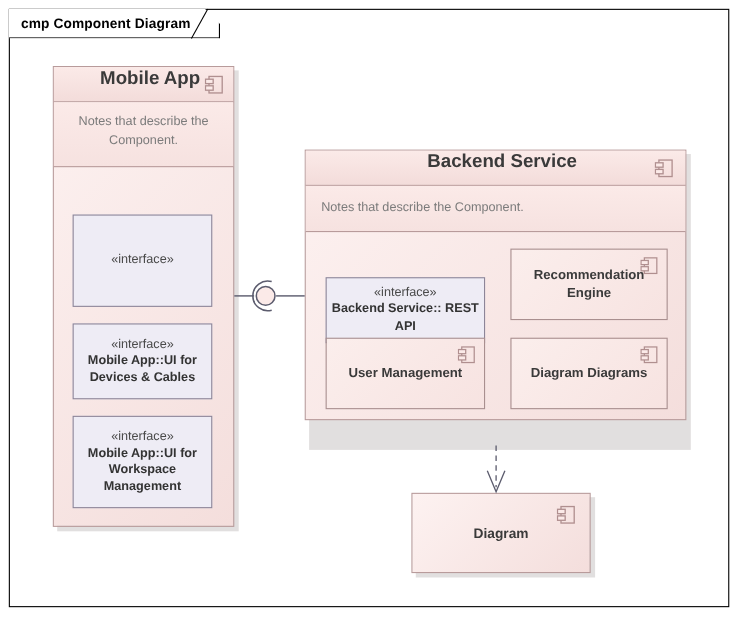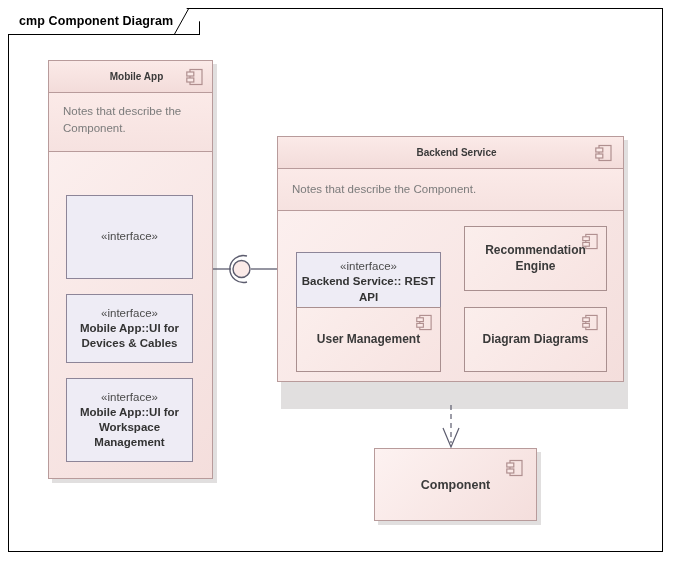--- a/index.html
+++ b/index.html
@@ -67,36 +67,36 @@
     border: 1px solid #b89b9b;
     background: linear-gradient(135deg, #fdf2f1 0%, #f4dedc 100%);
   }
   .comp-header {
     position: relative;
     box-sizing: border-box;
     height: 32px;
     border-bottom: 1px solid #b89b9b;
     background: linear-gradient(180deg, #fbeae8 0%, #f3dcda 100%);
     display: flex;
-    align-items: center;
     justify-content: center;
-    font-size: 10px;
+    font-size: 17px;
     font-weight: bold;
     color: #3a3a3a;
     padding-left: 12px;
   }
   .comp-notes {
     position: relative;
     box-sizing: border-box;
     border-bottom: 1px solid #b89b9b;
     background: linear-gradient(180deg, #fbeae8 0%, #f6e2e0 100%);
     padding: 10px 14px;
     font-size: 11.5px;
     color: #7b7b7b;
     line-height: 1.45;
+    text-align: center;
   }
   .comp-body {
     position: relative;
     box-sizing: border-box;
   }
 
   
   .comp-icon { position: absolute; }
 
   
@@ -250,21 +250,21 @@
       </div>
 
     </div>
   </div>
 
   <div class="shadow" style="left:378px; top:452px; width:163px; height:73px;"></div>
 
   <div class="component" style="left:374px; top:448px; width:163px; height:73px;
               display:flex; align-items:center; justify-content:center;
               font-size:12.5px; font-weight:bold; color:#3a3a3a;">
-    <span>Component</span>
+    <span>Diagram</span>
     <svg class="comp-icon" style="right:12px; top:10px;" width="18" height="18" viewBox="0 0 18 18">
       <rect x="4" y="1.5" width="12" height="15" fill="none" stroke="#b08f8f" stroke-width="1.2"></rect>
       <rect x="0.8" y="4" width="7" height="4" fill="#fbeae8" stroke="#b08f8f" stroke-width="1.2"></rect>
       <rect x="0.8" y="10" width="7" height="4" fill="#fbeae8" stroke="#b08f8f" stroke-width="1.2"></rect>
     </svg>
   </div>
 
   <svg class="svg-layer" viewBox="0 0 673 562">
 
     <g>

